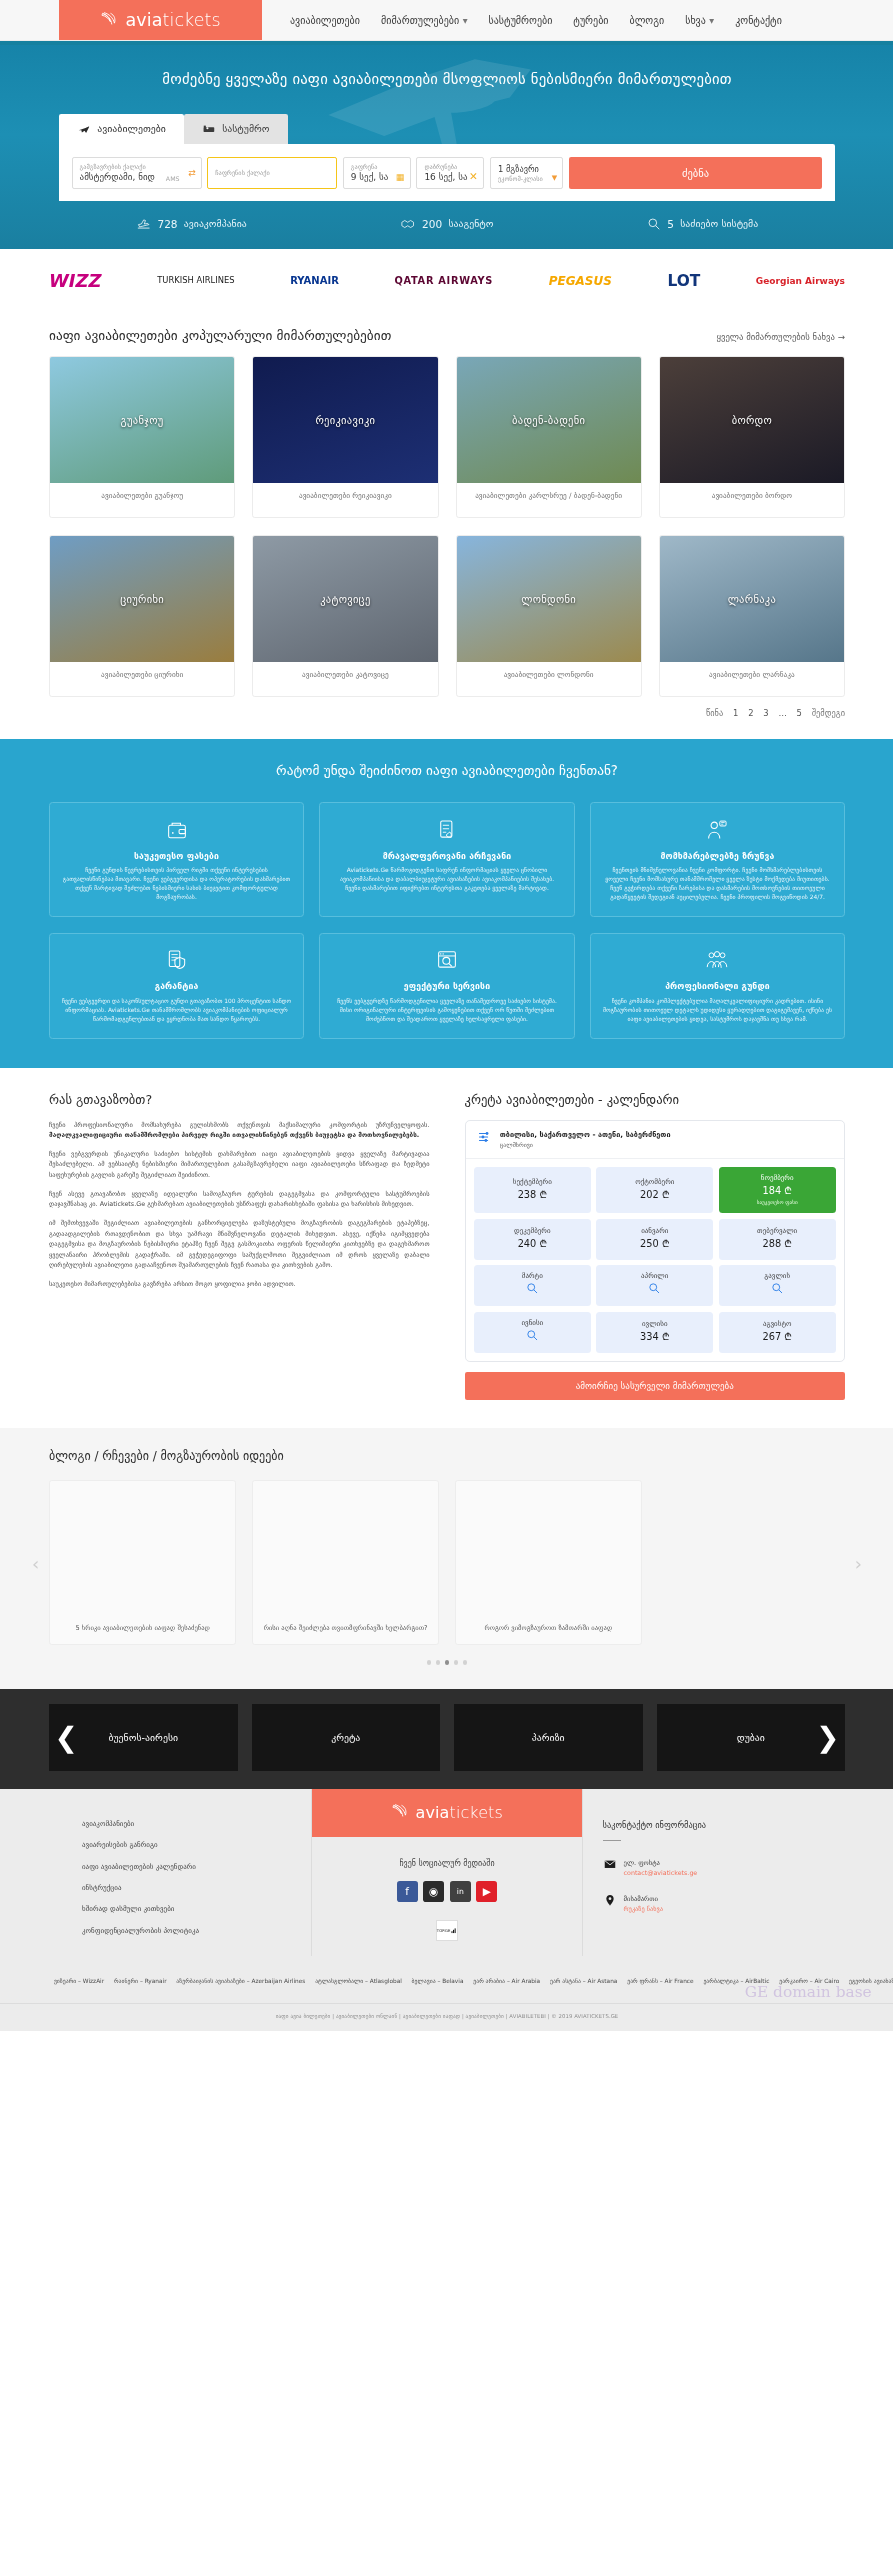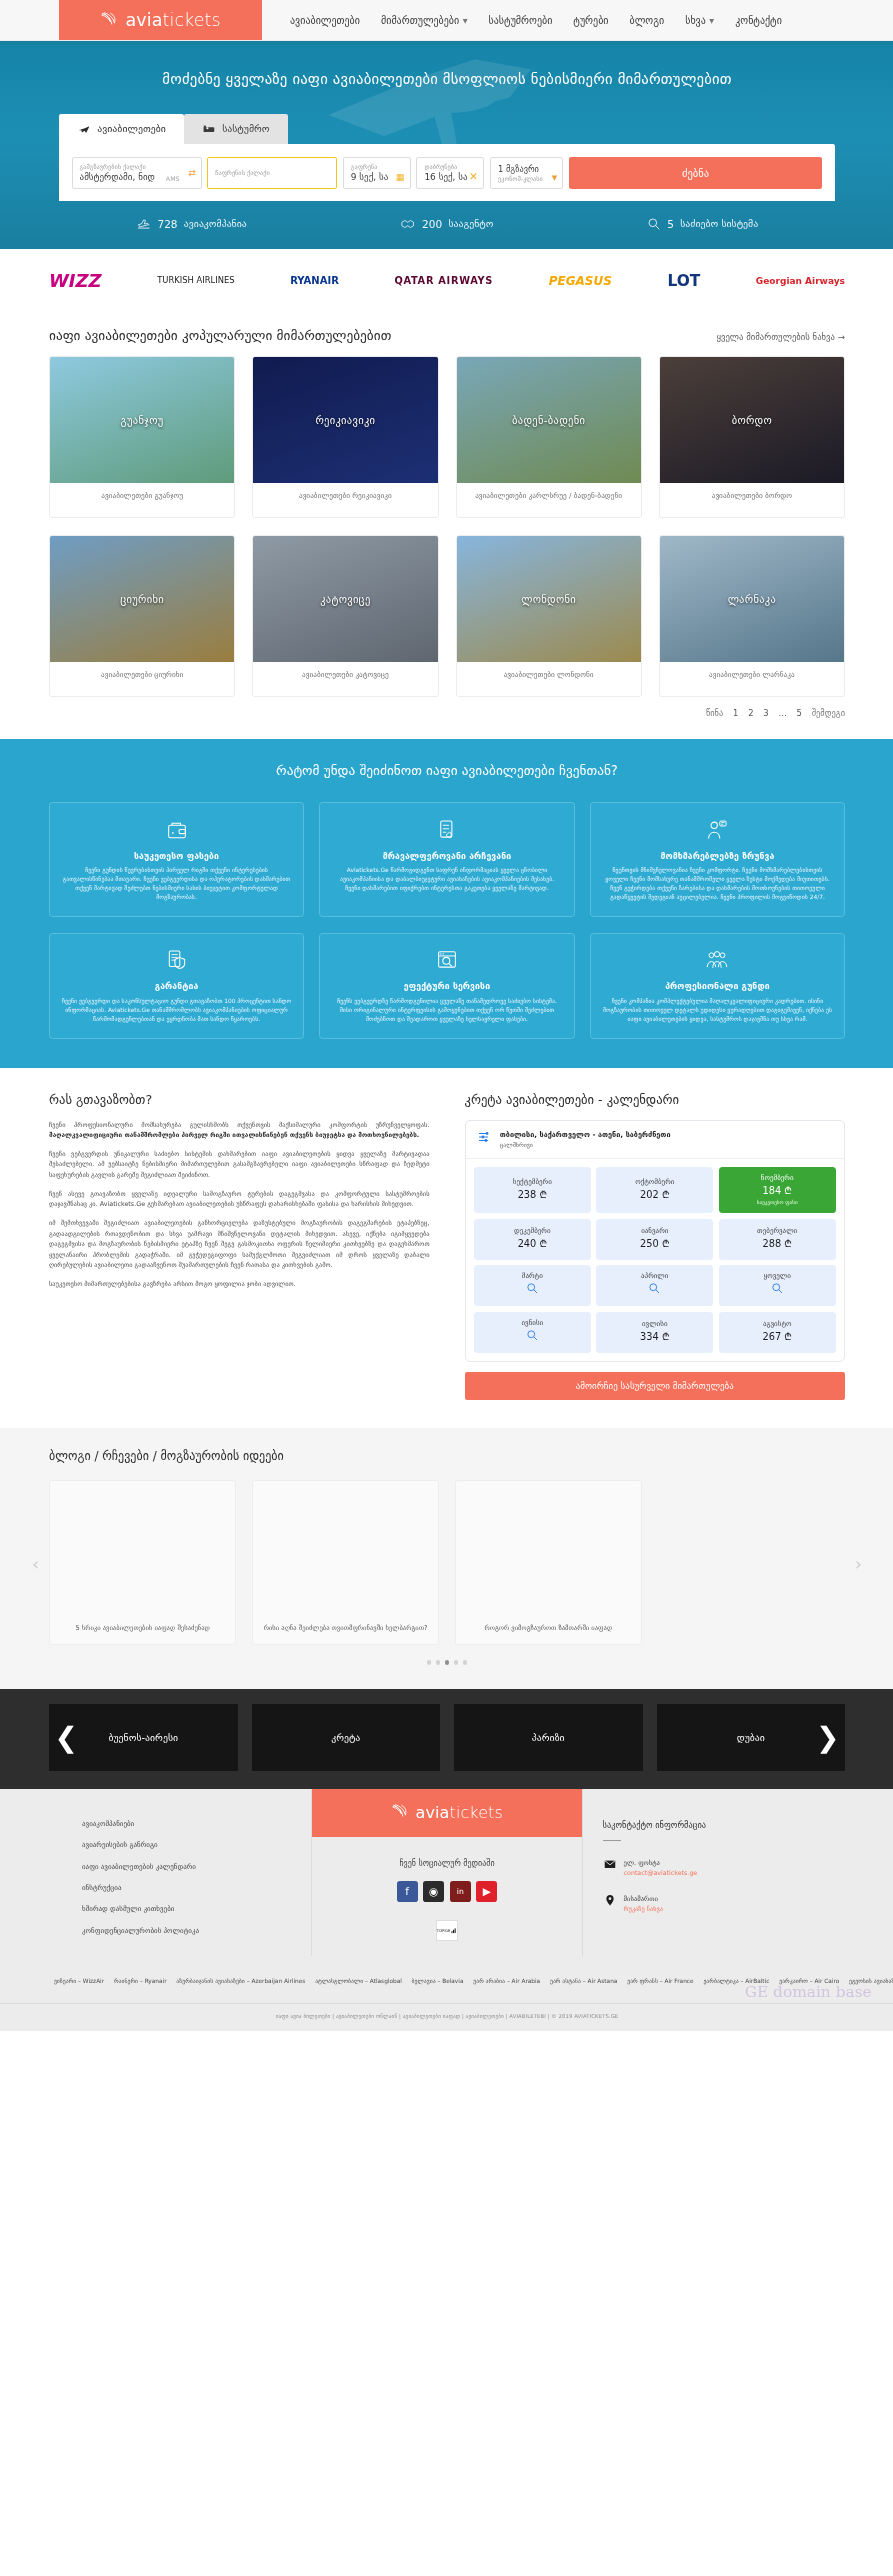--- a/index.html
+++ b/index.html
@@ -485,21 +485,21 @@
               </svg></div>
           </div>
           <div class="cell">
             <div class="m">აპრილი</div>
             <div class="mag"><svg width="12.6" height="12.6" viewBox="0 0 24 24">
                 <circle cx="10" cy="10" r="6.5" fill="none" stroke="#2e7fe8" stroke-width="1.8"></circle>
                 <path d="M15 15l6 6" stroke="#2e7fe8" stroke-width="1.8"></path>
               </svg></div>
           </div>
           <div class="cell">
-            <div class="m">ყოველი</div>
+            <div class="m">გავლის</div>
             <div class="mag"><svg width="12.6" height="12.6" viewBox="0 0 24 24">
                 <circle cx="10" cy="10" r="6.5" fill="none" stroke="#2e7fe8" stroke-width="1.8"></circle>
                 <path d="M15 15l6 6" stroke="#2e7fe8" stroke-width="1.8"></path>
               </svg></div>
           </div>
           <div class="cell">
             <div class="m">ივნისი</div>
             <div class="mag"><svg width="12.6" height="12.6" viewBox="0 0 24 24">
                 <circle cx="10" cy="10" r="6.5" fill="none" stroke="#2e7fe8" stroke-width="1.8"></circle>
                 <path d="M15 15l6 6" stroke="#2e7fe8" stroke-width="1.8"></path>
@@ -574,21 +574,21 @@
           <path d="M5 6 C12 8 17 14 18 22" fill="none" stroke="#fff" stroke-width="1.4"></path>
         </svg>
         <div class="logo-text">
           <b>avia</b><span>tickets</span>
         </div>
       </div>
       <div class="soc-title">ჩვენ სოციალურ მედიაში</div>
       <div class="socs" id="socials">
           <div class="soc" style="background: rgb(59, 89, 152);">f</div>
           <div class="soc" style="background: rgb(43, 43, 43);">◉</div>
-          <div class="soc" style="background: #7f1d1d; font-size: 7.7px;">in</div>
+          <div class="soc" style="background: #404040; font-size: 7.7px;">in</div>
           <div class="soc" style="background: rgb(224, 32, 42);">▶</div>
         </div>
       <div class="topge">
         <span>TOP.GE</span>
         <svg width="9" height="9" viewBox="0 0 13 13">
           <rect x="1" y="8" width="2.2" height="4" fill="#111"></rect>
             <rect x="4.4" y="5" width="2.2" height="7" fill="#111"></rect>
             <rect x="7.8" y="2" width="2.2" height="10" fill="#111"></rect>
         </svg>
       </div>

